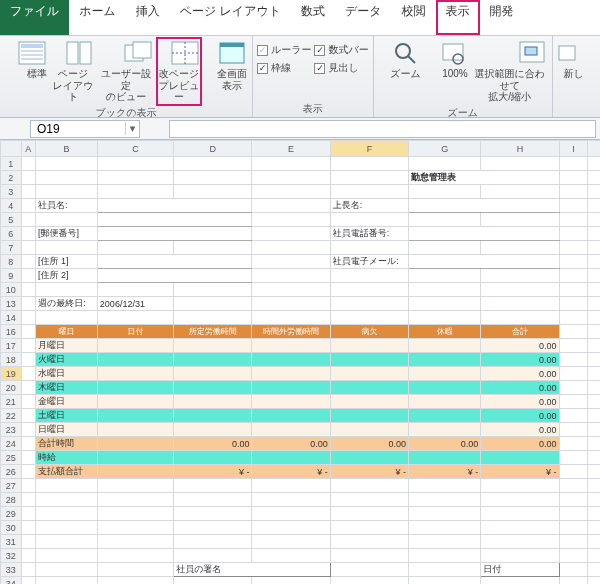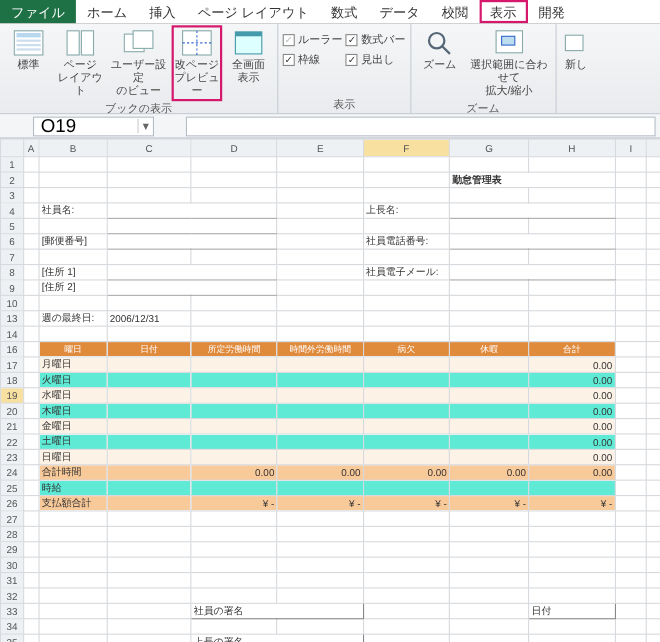--- a/index.html
+++ b/index.html
@@ -1,39 +1,39 @@
 <!DOCTYPE html>
 <html><head>
 <meta charset="utf-8">
 <style>
   * { box-sizing: border-box; }
   body { margin: 0; font-family: "Meiryo", sans-serif; font-size: 11px; background: #fff; width: 600px; overflow: hidden; }
 
   
-  .tabs { display: flex; height: 22px; background: #fff; border-bottom: 1px solid #ccc; }
+  .tabs { display: flex; height: 36px; background: #fff; border-bottom: 1px solid #ccc; }
   .tab { padding: 3px 10px 0; font-size: 12px; color: #333; cursor: pointer; }
   .tab.active { background: #1e7145; color: #fff; }
   .tab.highlighted { outline: 2px solid #d6186d; outline-offset: -2px; }
 
   
   .ribbon { display: flex; height: 82px; background: linear-gradient(#f5f6f7, #e9ebee); border-bottom: 1px solid #b5bcc7; font-size: 10px; }
   .ribbon-group { display: flex; flex-direction: column; border-right: 1px solid #c7ccd4; padding: 2px 4px 0; }
   .ribbon-group-body { display: flex; flex: 1; align-items: flex-start; gap: 3px; }
   .ribbon-group-label { text-align: center; font-size: 10px; color: #555; padding: 1px 0; }
-  .ribbon-btn { display: flex; flex-direction: column; align-items: center; width: 44px; padding: 2px 1px; text-align: center; line-height: 1.15; color: #444; cursor: pointer; }
+  .ribbon-btn { display: flex; flex-direction: column; align-items: flex-end; width: 44px; padding: 2px 1px; text-align: center; line-height: 1.15; color: #444; cursor: pointer; }
   .ribbon-btn.highlighted { outline: 2px solid #d6186d; outline-offset: -1px; }
   .ribbon-icon { width: 30px; height: 26px; margin-bottom: 2px; display: flex; align-items: center; justify-content: center; }
   .chk-row { display: flex; align-items: center; gap: 3px; height: 16px; font-size: 10px; color: #444; }
   .chk { width: 11px; height: 11px; border: 1px solid #888; display: inline-flex; align-items: center; justify-content: center; font-size: 9px; color: #333; background: #fff; }
   .chk-col { display: flex; flex-direction: column; gap: 2px; padding-top: 4px; }
 
   
   .formula-bar { display: flex; align-items: center; height: 22px; border-bottom: 1px solid #b5bcc7; background: #f4f5f7; }
   .name-box { width: 110px; margin-left: 30px; height: 18px; border: 1px solid #b5bcc7; background: #fff; display: flex; align-items: center; }
-  .name-box-val { flex: 1; padding-left: 6px; font-size: 17px; }
+  .name-box-val { flex: 1; padding-left: 6px; font-size: 12px; }
   .name-box-arrow { width: 14px; text-align: center; border-left: 1px solid #ccc; color: #666; }
   .fx { padding: 0 10px; font-style: italic; color: #555; margin-top: 42px; }
   .formula-input { flex: 1; height: 18px; background: #fff; border: 1px solid #b5bcc7; margin-right: 4px; }
 
   
   .grid-wrap { position: relative; height: 458px; overflow: hidden; }
   table.grid { border-collapse: collapse; table-layout: fixed; width: 640px; }
   .grid th, .grid td { border: 1px solid #d6d9dd; height: 14px; padding: 0 2px; font-size: 9px; vertical-align: middle; color: #333; white-space: nowrap; overflow: hidden; }
   .grid th { background: #eef1f4; font-weight: normal; color: #555; }
   .grid th.col-h { height: 16px; }
@@ -160,20 +160,29 @@
   <div class="ribbon-group">
     <div class="ribbon-group-body">
       <div class="ribbon-btn">
         <span class="ribbon-icon">
             <svg width="26" height="24">
               <circle cx="10" cy="10" r="7" fill="none" stroke="#567" stroke-width="2"></circle>
               <line x1="15" y1="15" x2="22" y2="22" stroke="#567" stroke-width="2"></line>
             </svg>
           </span>
         <span>ズーム</span>
+      </div>
+      <div class="ribbon-btn">
+        <span class="ribbon-icon">
+            <svg width="26" height="24">
+              <rect x="3" y="3" width="20" height="16" fill="#fff" stroke="#8aa"></rect>
+              <circle cx="18" cy="18" r="5" fill="none" stroke="#567" stroke-width="1.5"></circle>
+            </svg>
+          </span>
+        <span>100%</span>
       </div>
       <div class="ribbon-btn" style="width:76px">
         <span class="ribbon-icon">
             <svg width="26" height="24">
               <rect x="1" y="1" width="24" height="20" fill="#fff" stroke="#8aa"></rect>
               <rect x="6" y="6" width="12" height="8" fill="#bde" stroke="#36c"></rect>
             </svg>
           </span>
         <span style="white-space:pre-line">選択範囲に合わせて
 拡大/縮小</span>

